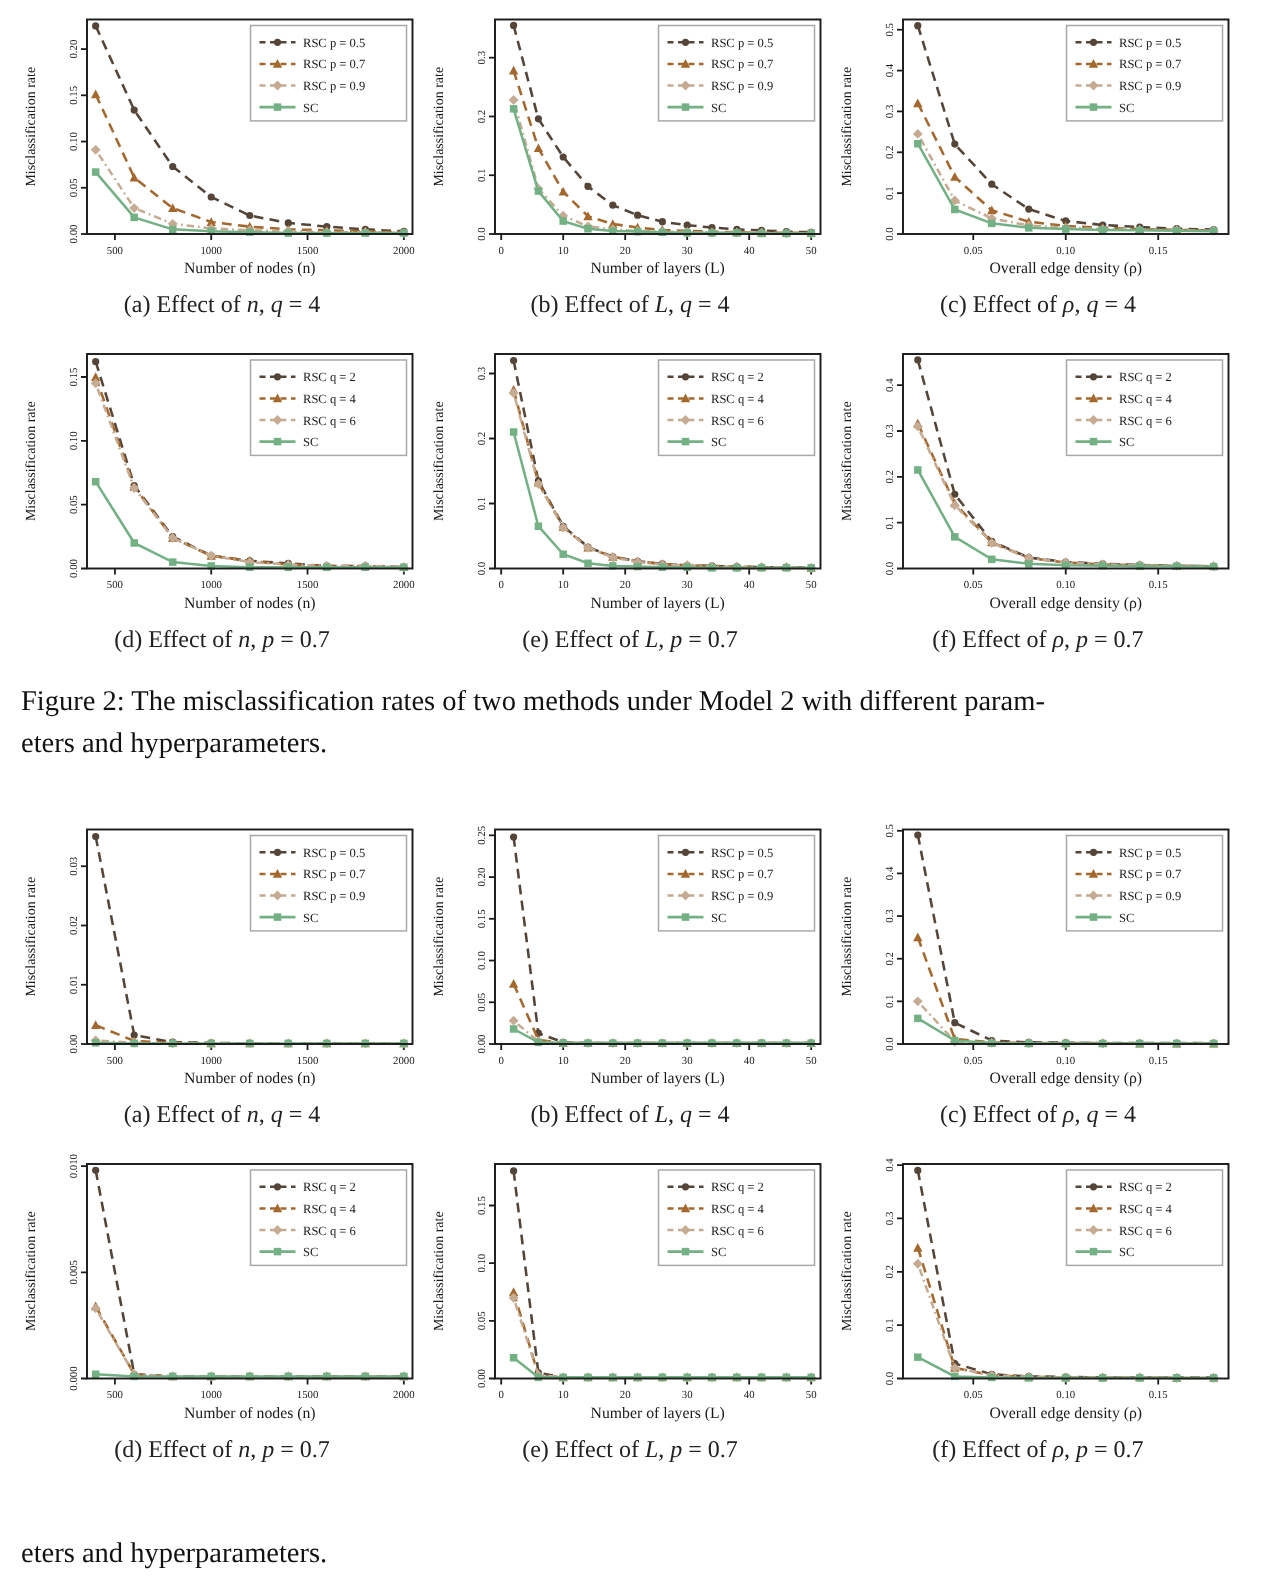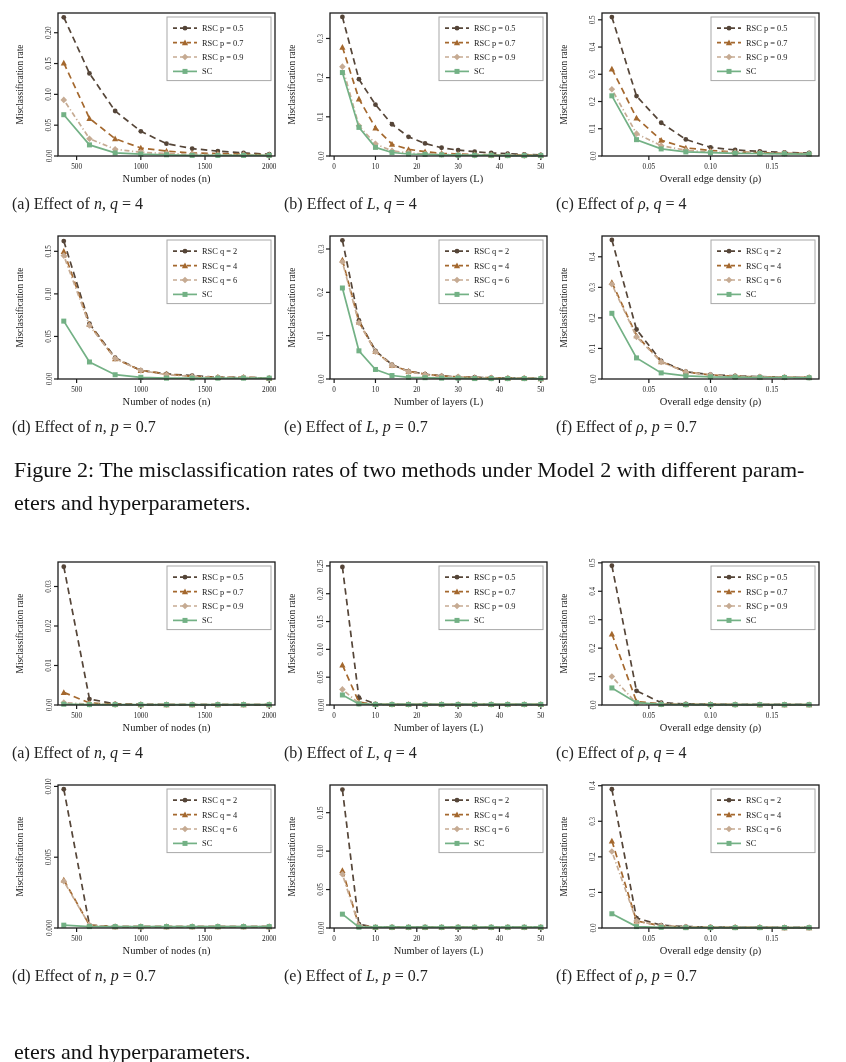--- a/index.html
+++ b/index.html
@@ -1,23 +1,23 @@
 <!DOCTYPE html>
 <html><head>
 <meta charset="utf-8">
 <style>
   html,body{margin:0;padding:0;background:#fff;}
   body{width:846px;font-family:"Liberation Serif",serif;color:#111;}
   .page{padding:6px 10px 8px 12px;}
   .figgrid{display:grid;grid-template-columns:repeat(3,272px);row-gap:16px;}
   .cell{margin:0;padding:0;}
   .plot{width:272px;height:186px;}
-  .subcap{text-align:left;font-size:16px;margin-top:3px;color:#222;}
+  .subcap{text-align:center;font-size:16px;margin-top:3px;color:#222;}
   .iv{font-style:italic;}
-  .figcap{font-size:22px;line-height:1.48;margin:18px 0 0 2px;max-width:818px;}
+  .figcap{font-size:19px;line-height:1.48;margin:18px 0 0 2px;max-width:818px;}
   .figblock2{margin-top:36px;}
   svg text{fill:#1a1a1a;}
 </style>
 </head>
 <body>
 
 <div class="page">
 
   <section>
     <div class="figgrid">

